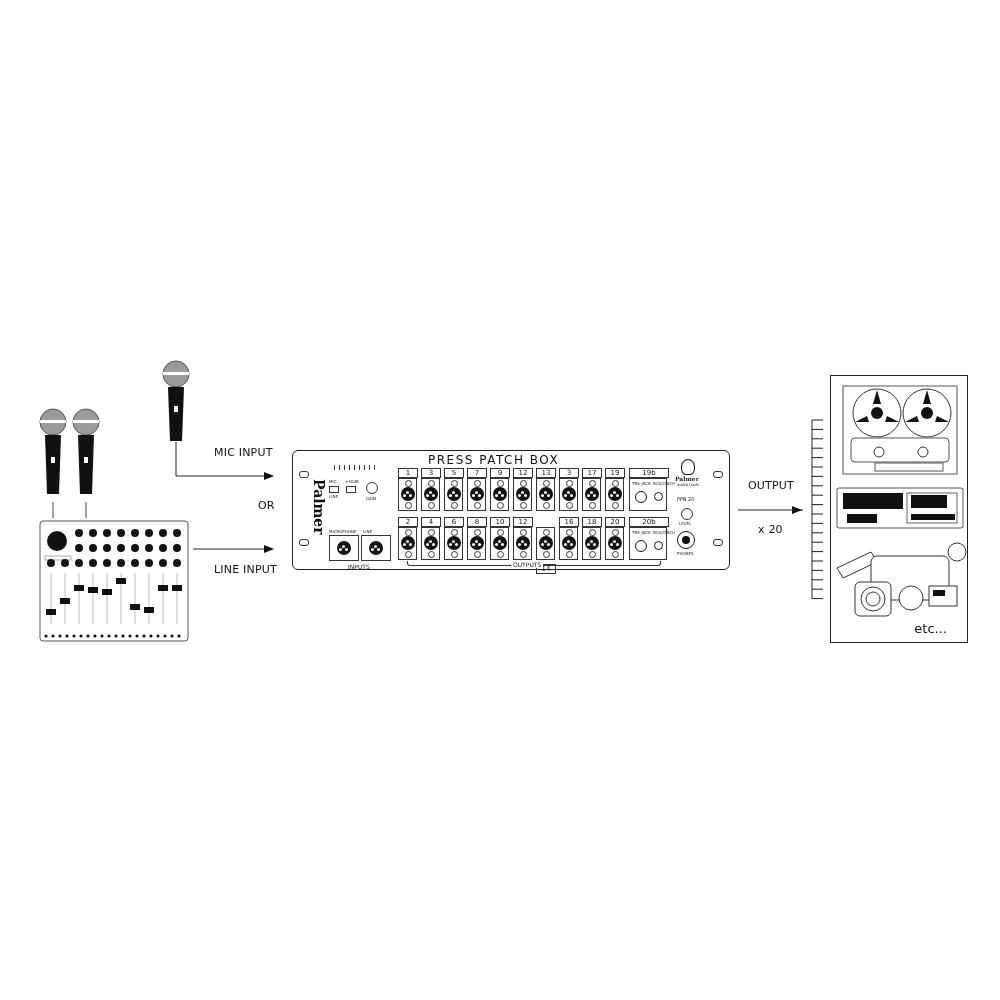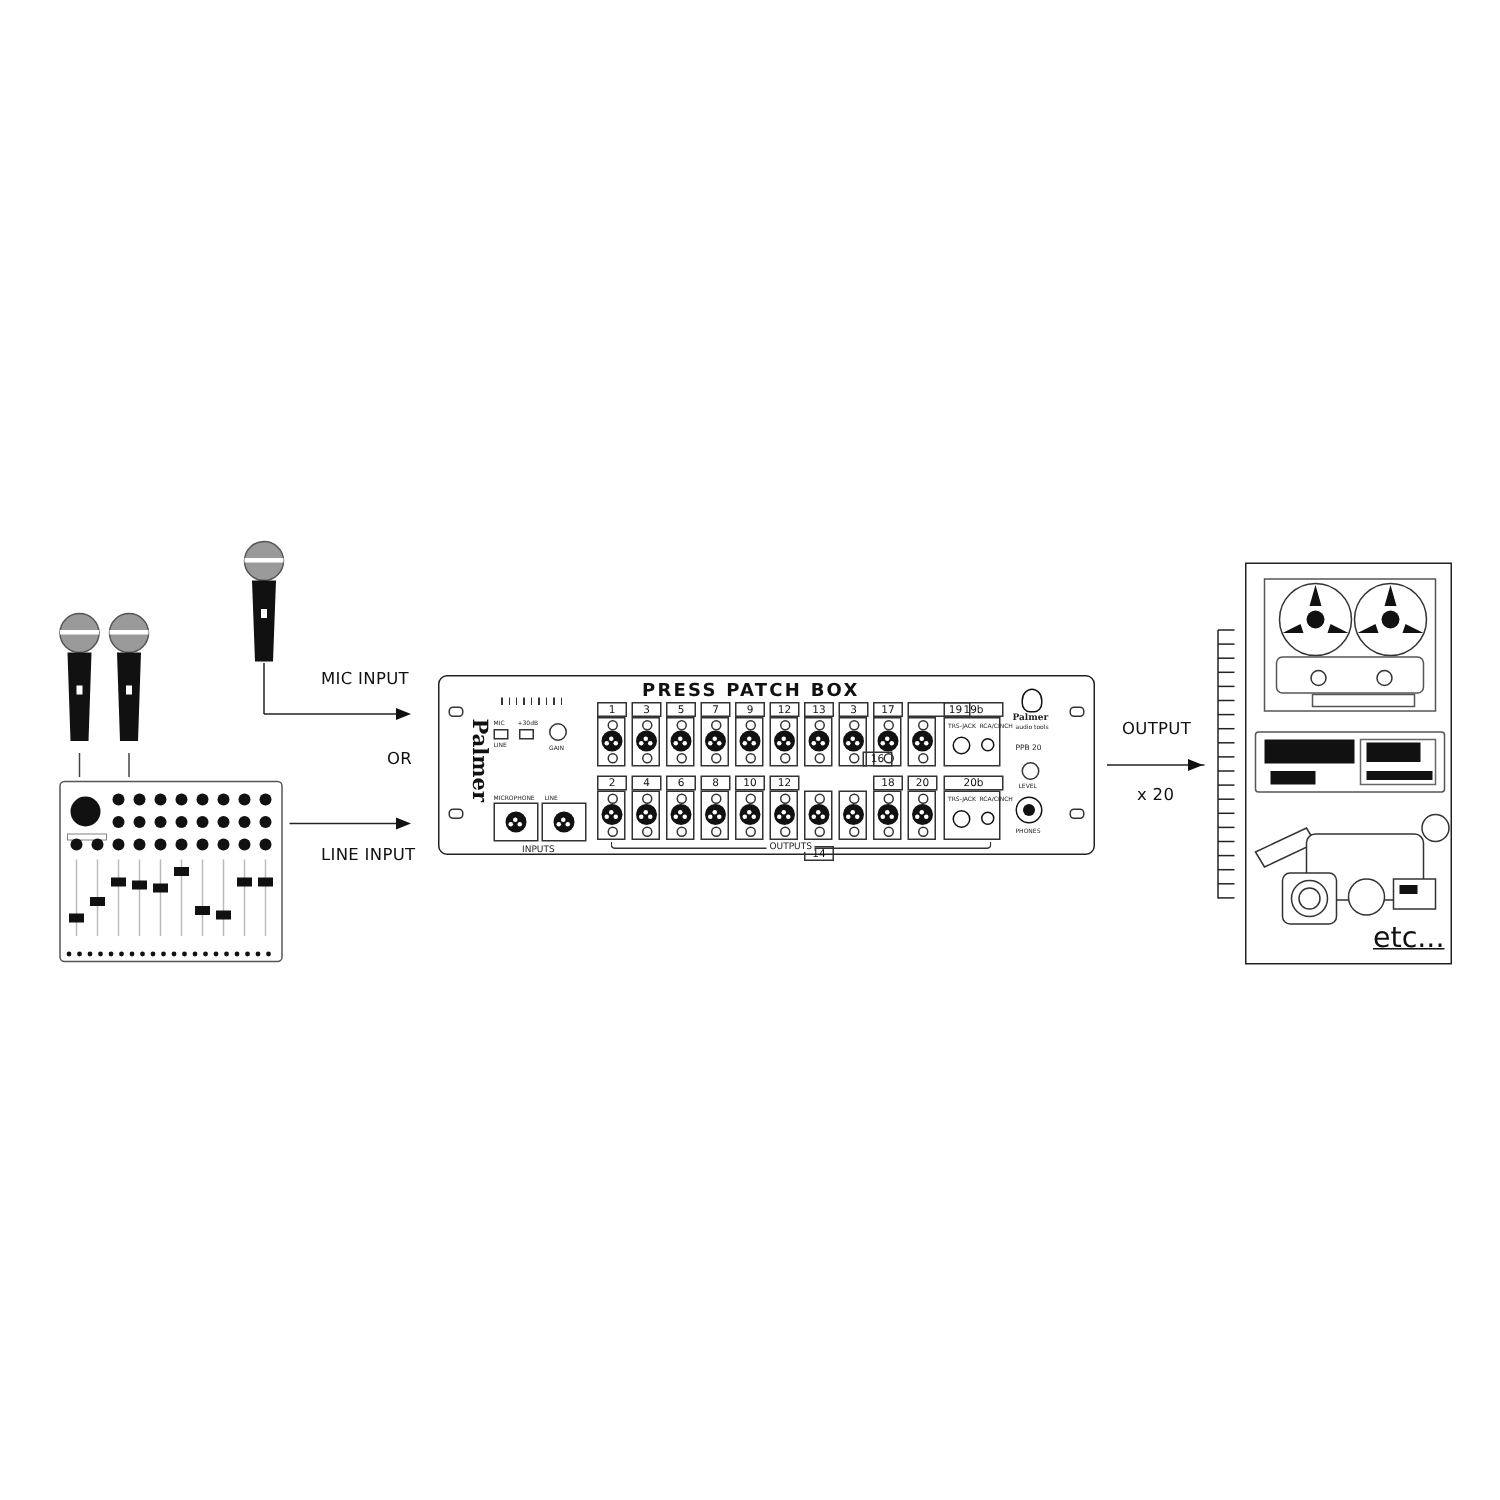--- a/index.html
+++ b/index.html
@@ -1,31 +1,31 @@
 <!DOCTYPE html>
 <html><head>
 <meta charset="utf-8">
 <style>
   html, body { margin:0; padding:0; background:#ffffff; }
   body { width:1000px; height:1000px; position:relative; overflow:hidden; font-family:"DejaVu Sans", sans-serif; color:#111; }
   .abs { position:absolute; }
   .lbl { position:absolute; font-size:11px; letter-spacing:0.2px; color:#111; white-space:nowrap; }
   svg { position:absolute; left:0; top:0; overflow:visible; }
   .rack { position:absolute; left:292px; top:450px; width:438px; height:120px; border:1.5px solid #222; border-radius:6px; background:#fff; box-sizing:border-box; }
-  .rack-title { position:absolute; left:135px; top:2px; font-size:12px; letter-spacing:1.5px; font-weight:bold; }
+  .rack-title { position:absolute; left:135px; top:2px; font-size:12px; letter-spacing:1.5px; font-weight:normal; }
   .ch { position:absolute; width:18px; height:8px; border:1px solid #333; font-size:7px; line-height:8px; text-align:center; }
   .xlr { position:absolute; width:19px; height:33px; border:1px solid #333; box-sizing:border-box; }
   .xlr .pin { position:absolute; left:2px; top:8px; width:14px; height:14px; border-radius:50%; background:#111; }
   .xlr .pin::after { content:""; position:absolute; left:5px; top:4px; width:3px; height:3px; background:#fff; border-radius:50%; box-shadow:-3px 3px 0 #fff, 3px 3px 0 #fff; }
   .xlr .s1, .xlr .s2 { position:absolute; left:6px; width:5px; height:5px; border:1px solid #333; border-radius:50%; }
   .xlr .s1 { top:1px; } .xlr .s2 { bottom:1px; }
   .tiny { position:absolute; font-size:4px; color:#222; white-space:nowrap; }
   .palmer { position:absolute; left:6px; top:28px; font-family:"DejaVu Serif", serif; font-weight:bold; font-size:14px; transform:rotate(90deg); transform-origin:left top; }
   .out-box { position:absolute; left:830px; top:375px; width:138px; height:268px; border:1.5px solid #222; box-sizing:border-box; background:#fff; }
-  .etc { position:absolute; right:4px; bottom:6px; font-size:19px;text-decoration:underline; }
+  .etc { position:absolute; right:20px; bottom:6px; font-size:13px; }
 </style>
 </head>
 <body>
 
 <svg width="1000" height="1000">
 
   <g>
     <circle cx="176" cy="374" r="13" fill="#9a9a9a" stroke="#555" stroke-width="1"></circle>
     <rect x="163" y="372" width="26" height="3" fill="#fff"></rect>
     <path d="M168 387 L184 387 L182 441 L170 441 Z" fill="#111"></path>
@@ -201,21 +201,21 @@
 
   <div class="ch" style="left:105px;top:17px;">1</div>
   <div class="ch" style="left:128px;top:17px;">3</div>
   <div class="ch" style="left:151px;top:17px;">5</div>
   <div class="ch" style="left:174px;top:17px;">7</div>
   <div class="ch" style="left:197px;top:17px;">9</div>
   <div class="ch" style="left:220px;top:17px;">12</div>
   <div class="ch" style="left:243px;top:17px;">13</div>
   <div class="ch" style="left:266px;top:17px;">3</div>
   <div class="ch" style="left:289px;top:17px;">17</div>
-  <div class="ch" style="left:312px;top:17px;padding-left:22px;">19</div>
+  <div class="ch" style="left:312px;top:17px;">19</div>
   <div class="ch" style="left:336px;top:17px;width:38px;">19b</div>
 
   <div class="xlr" style="left:105px;top:27px;">
       <div class="s1"></div>
       <div class="pin"></div>
       <div class="s2"></div>
     </div>
   <div class="xlr" style="left:128px;top:27px;">
       <div class="s1"></div>
       <div class="pin"></div>
@@ -268,21 +268,21 @@
     <div class="abs" style="left:24px;top:13px;width:7px;height:7px;border:1px solid #111;border-radius:50%;"></div>
   </div>
 
   <div class="ch" style="left:105px;top:66px;">2</div>
   <div class="ch" style="left:128px;top:66px;">4</div>
   <div class="ch" style="left:151px;top:66px;">6</div>
   <div class="ch" style="left:174px;top:66px;">8</div>
   <div class="ch" style="left:197px;top:66px;">10</div>
   <div class="ch" style="left:220px;top:66px;">12</div>
   <div class="ch" style="left:243px;top:66px;margin-top:47px;">14</div>
-  <div class="ch" style="left:266px;top:50px;margin-left:16px;">16</div>
+  <div class="ch" style="left:266px;top:66px;">16</div>
   <div class="ch" style="left:289px;top:66px;">18</div>
   <div class="ch" style="left:312px;top:66px;">20</div>
   <div class="ch" style="left:336px;top:66px;width:38px;">20b</div>
 
   <div class="xlr" style="left:105px;top:76px;">
       <div class="s1"></div>
       <div class="pin"></div>
       <div class="s2"></div>
     </div>
   <div class="xlr" style="left:128px;top:76px;">

